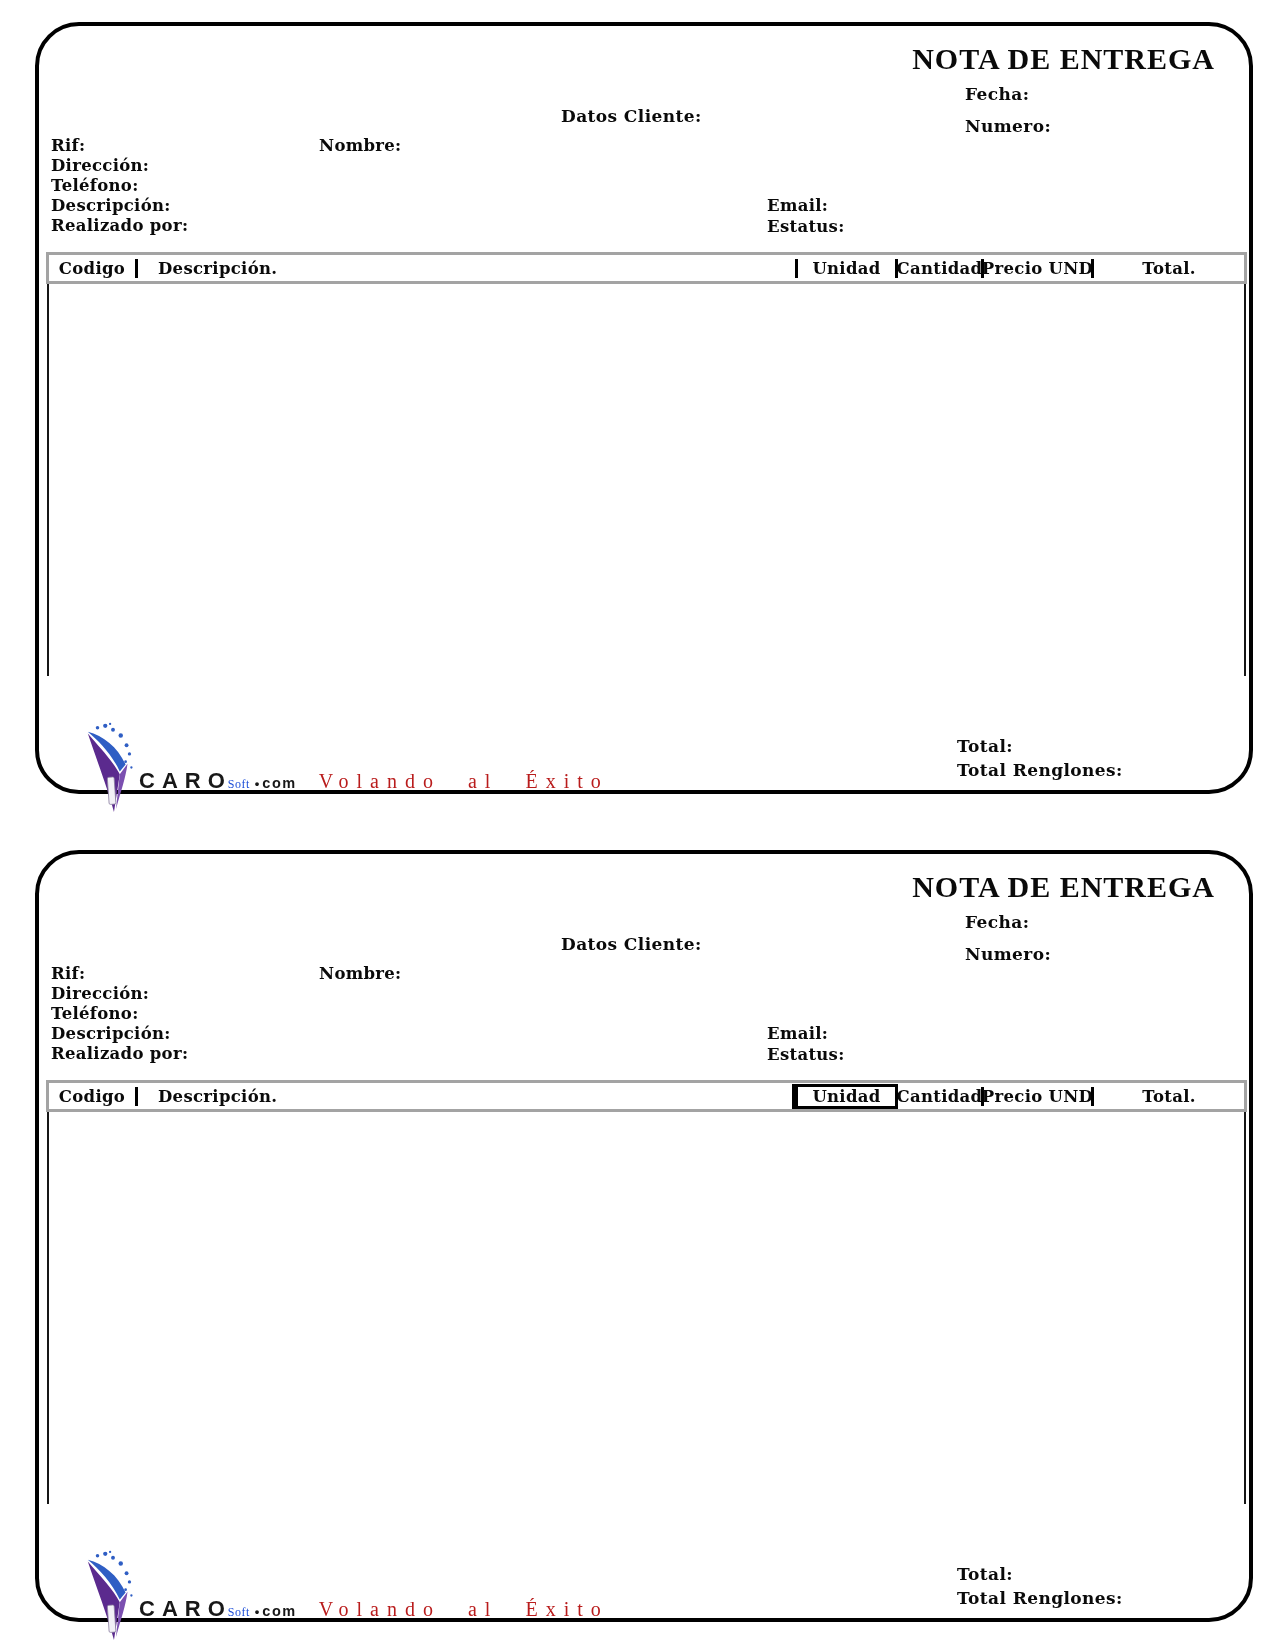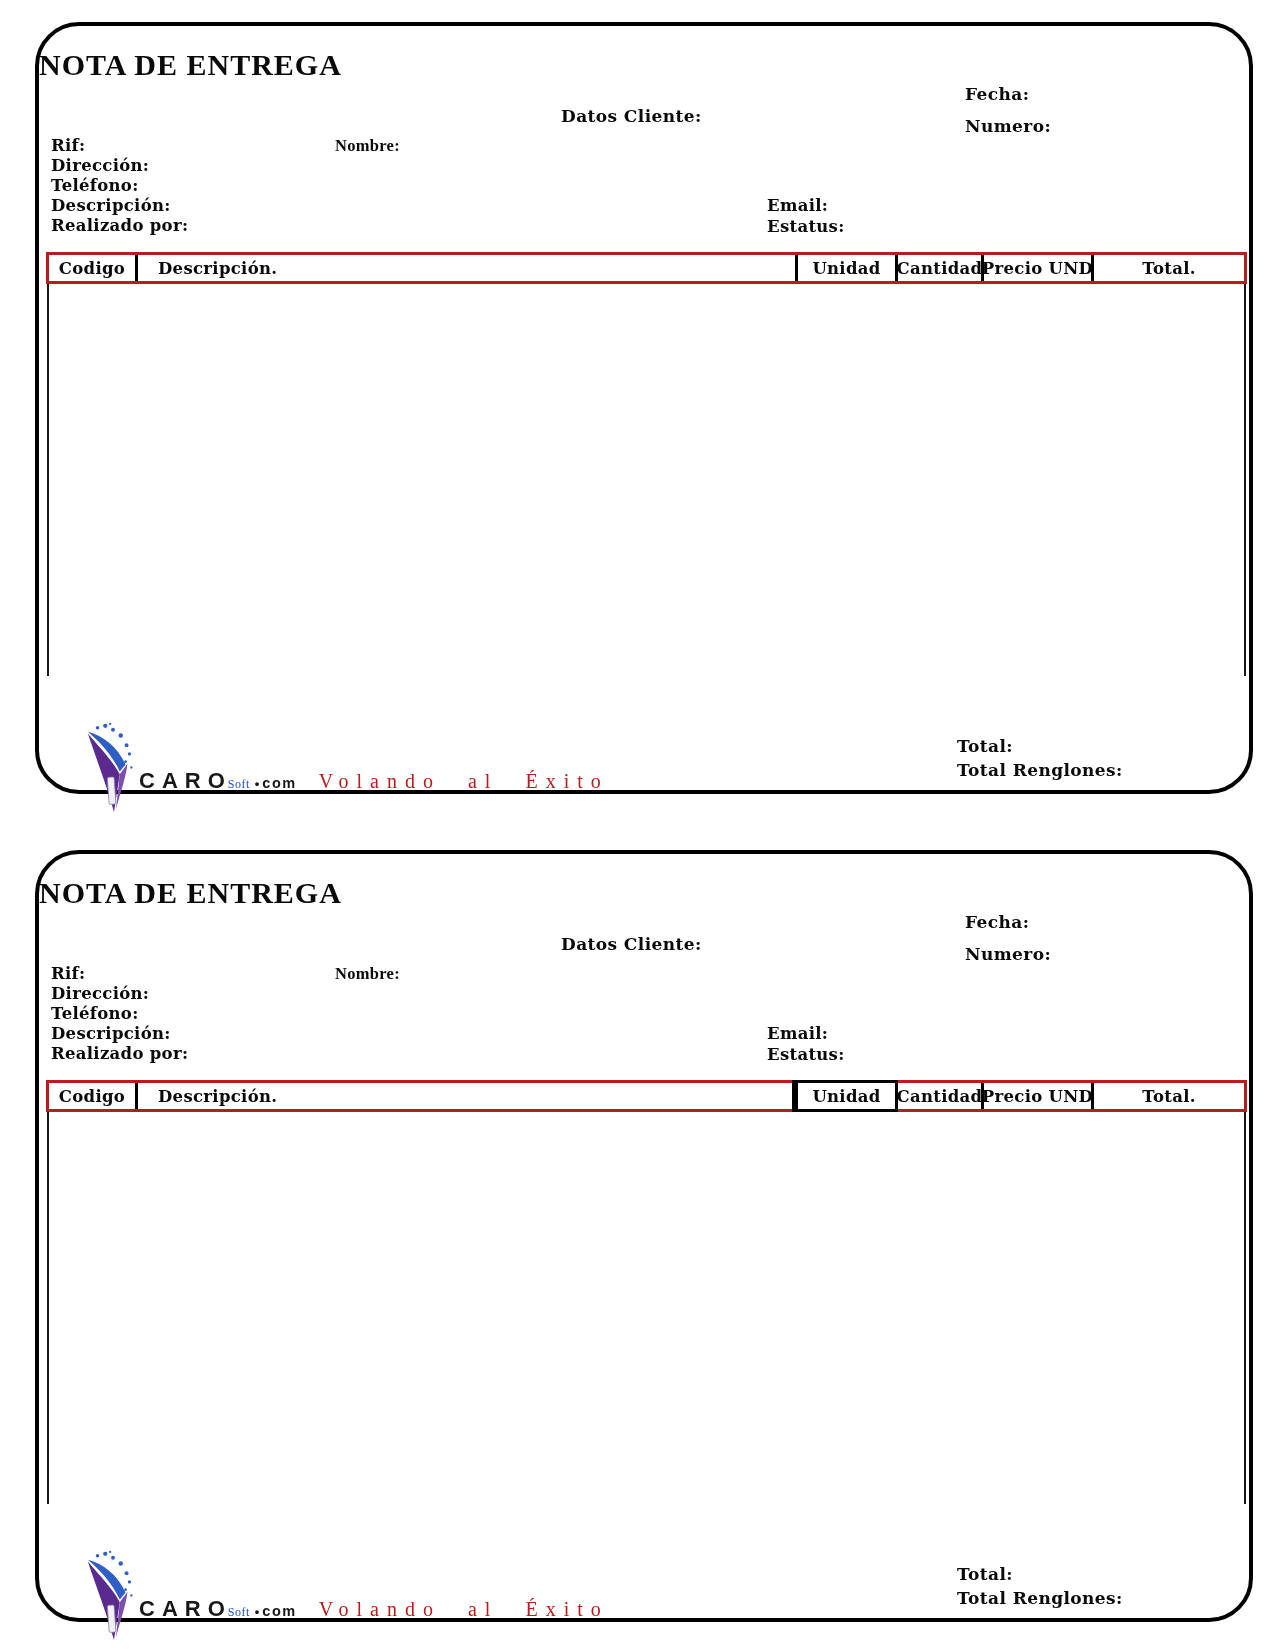--- a/index.html
+++ b/index.html
@@ -5,41 +5,41 @@
   html,body{margin:0;padding:0;background:#ffffff;}
   .page{position:relative;width:1275px;height:1650px;background:#fff;overflow:hidden;
         font-family:"DejaVu Serif", serif;color:#0a0a0a;}
   .panel{position:absolute;left:35px;width:1218px;height:772px;
          border:4px solid #000;border-radius:44px;box-sizing:border-box;background:#fff;}
   .panel-1{top:22px;}
   .panel-2{top:850px;}
 
   .abs{position:absolute;white-space:nowrap;}
 
-  .doc-title{top:22px;left:0;width:1176px;text-align:left;
+  .doc-title{top:16px;left:0;width:1176px;text-align:right;
              font-family:"Liberation Serif", serif;font-weight:700;
              font-size:30px;letter-spacing:1px;}
   .lbl{font-weight:700;font-size:17px;letter-spacing:.4px;}
   .lbl-sm{font-weight:700;font-size:16.5px;letter-spacing:.3px;}
 
   .fecha{top:58px;left:926px;}
   .datos-cliente{top:80px;left:522px;}
   .numero{top:90px;left:926px;}
 
   .rif{top:110px;left:12px;}
-  .nombre{top:110px;left:296px;font-family:Liberation Serif, serif;}
+  .nombre{top:110px;left:280px;}
   .direccion{top:130px;left:12px;}
   .telefono{top:150px;left:12px;}
   .email{top:170px;left:728px;}
   .descripcion{top:170px;left:12px;}
   .estatus{top:191px;left:728px;}
   .realizado{top:190px;left:12px;text-align:center;}
 
   .grid{top:226px;left:7px;width:1201px;}
-  .thead{display:flex;height:32px;border:3px solid #b91c1c;box-sizing:border-box;background:#fff;}
+  .thead{display:flex;height:32px;border:3px solid #a3a3a3;box-sizing:border-box;background:#fff;align-items:center;}
   .hcell{box-sizing:border-box;display:flex;align-items:center;justify-content:center;
          font-weight:700;font-size:16.5px;letter-spacing:.3px;}
   .hcell + .hcell{border-left:3px solid #000;}
   .c0{width:86px;}
   .c1{width:660px;justify-content:flex-start;padding-left:20px;}
   .c2{width:100px;}
   .c3{width:86px;}
   .c4{width:110px;}
   .c5{flex:1;}
   .sel{outline:3px solid #000;outline-offset:0;z-index:2;}

